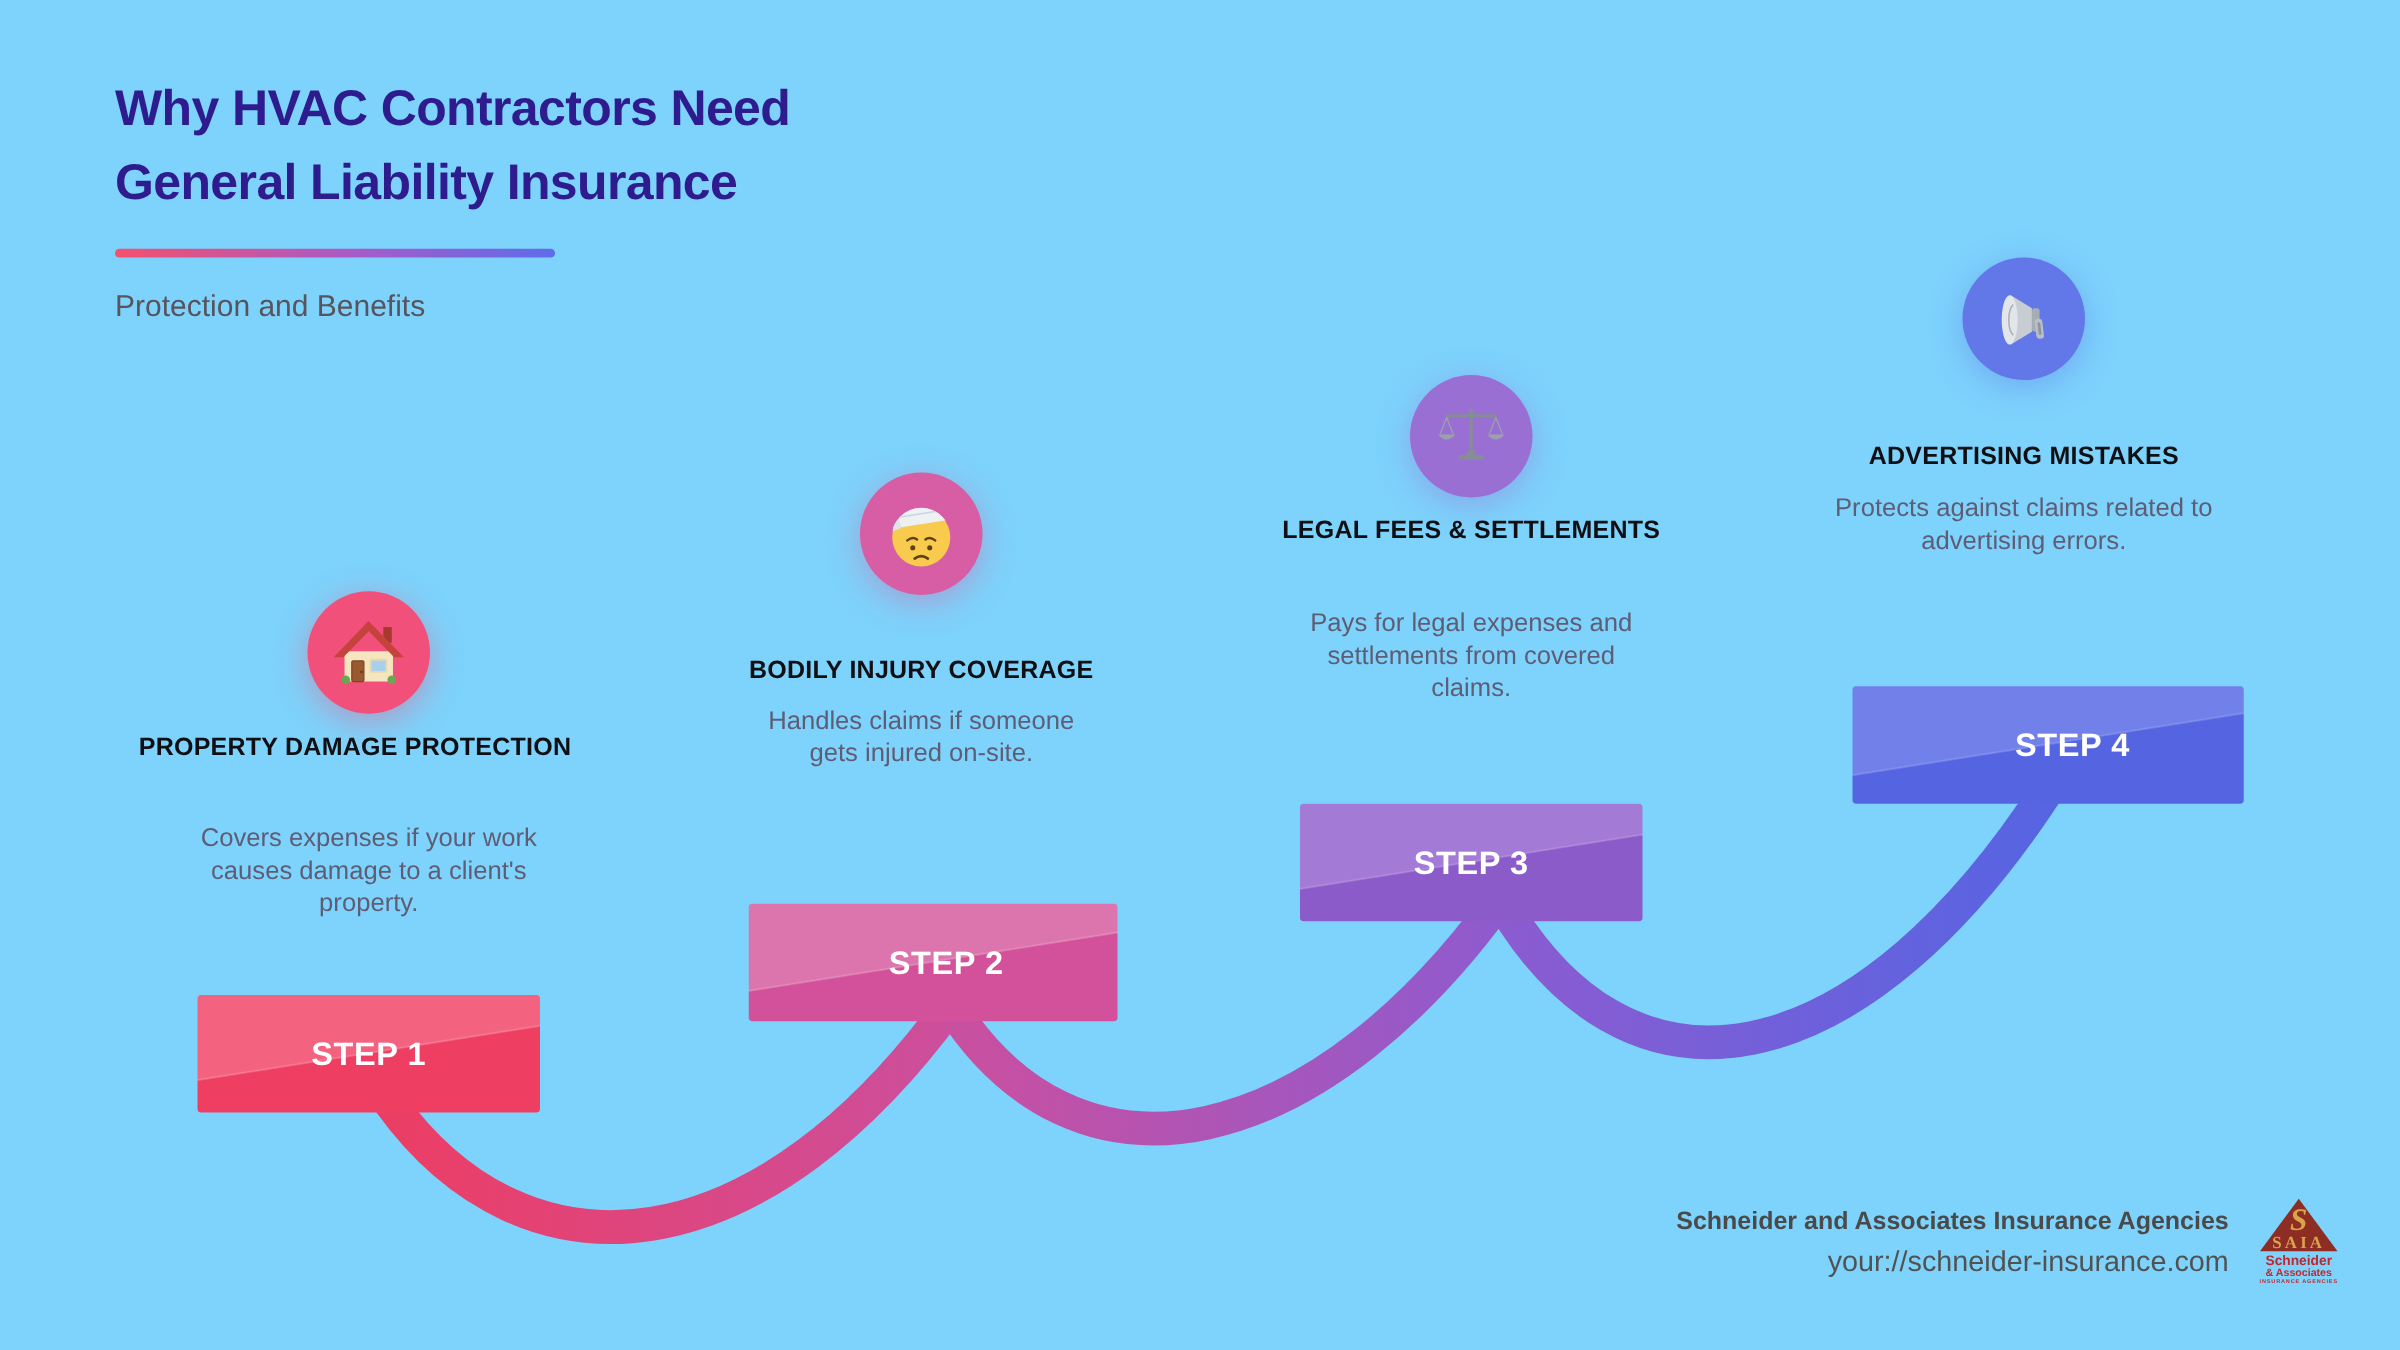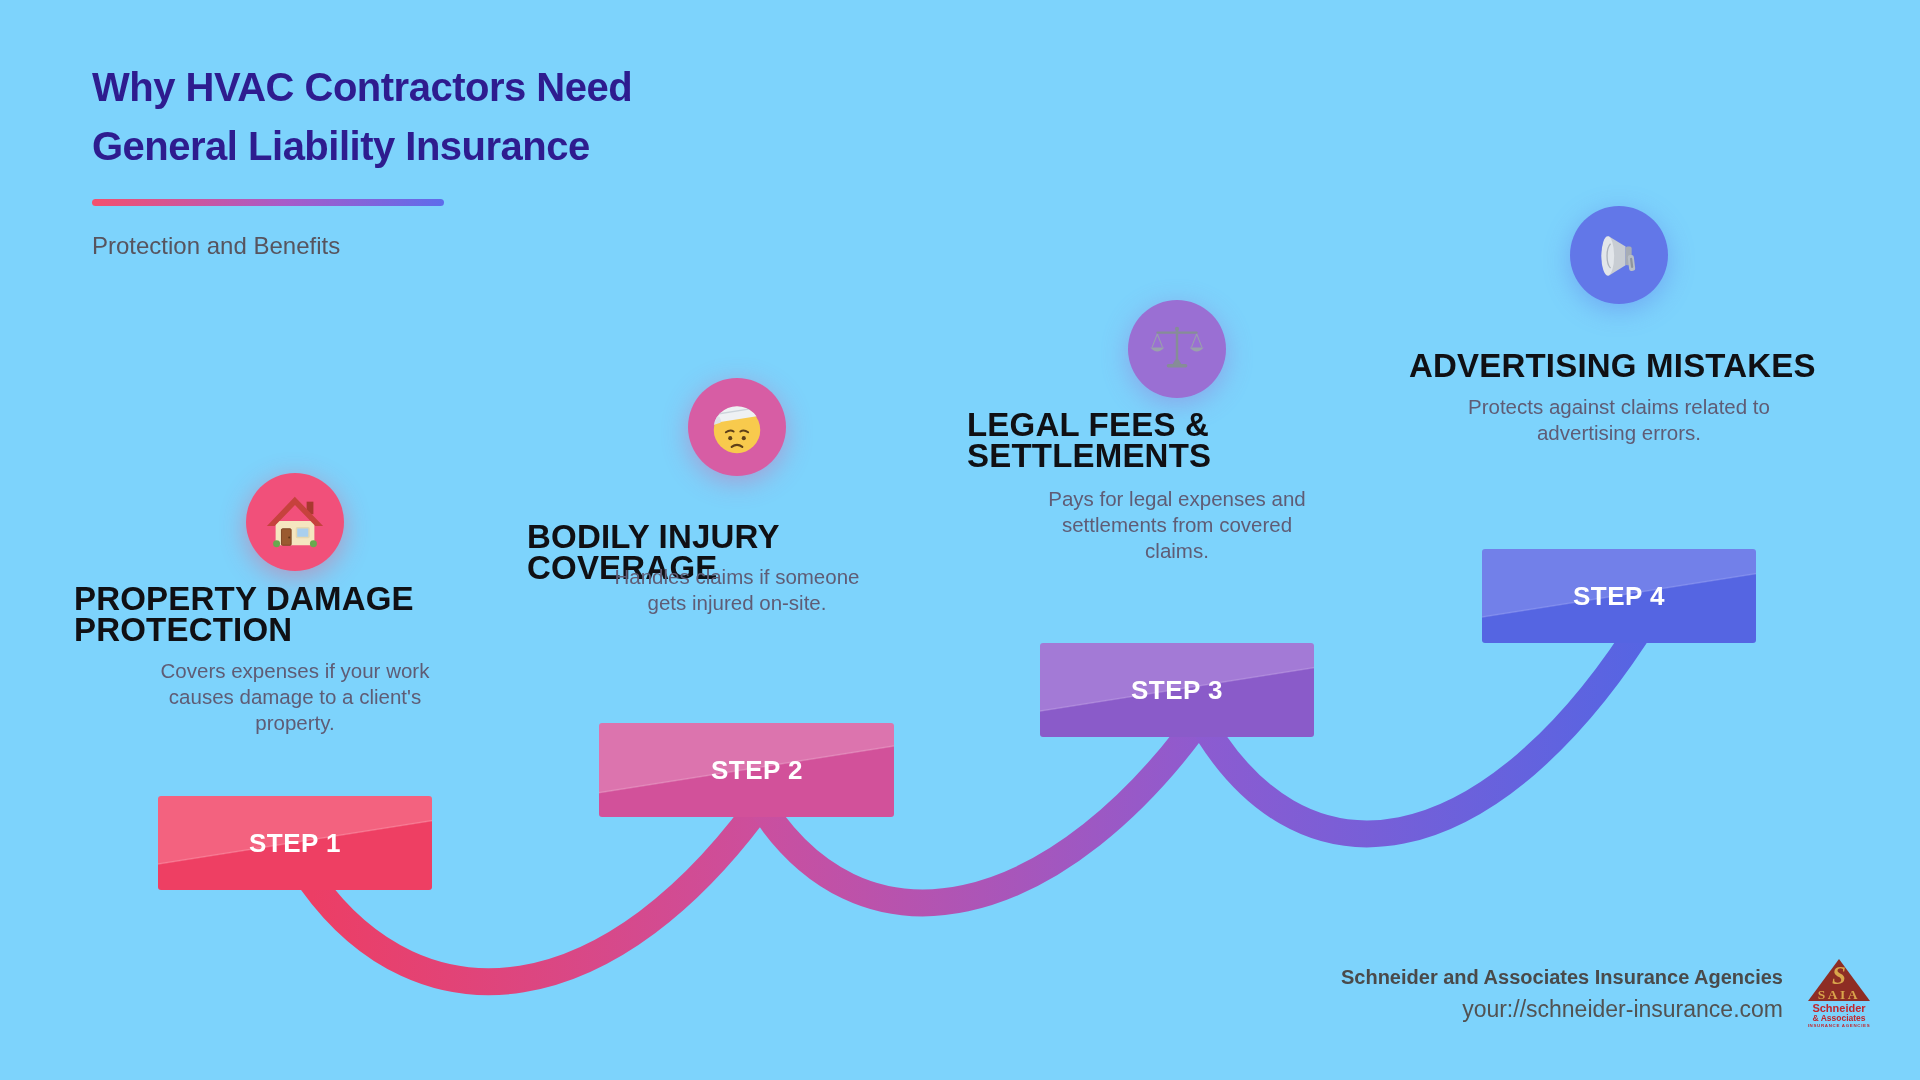--- a/index.html
+++ b/index.html
@@ -11,22 +11,22 @@
               font-weight:bold;color:#2e1c8f;letter-spacing:-0.5px;}
   .title-underline{position:absolute;left:92px;top:199px;width:352px;height:7px;border-radius:4px;
               background:linear-gradient(90deg,#f4506e 0%,#a75bc9 55%,#5e6ceb 100%);}
   .page-subtitle{position:absolute;left:92px;top:232px;font-size:24px;color:#57545e;}
   .circle{position:absolute;width:98px;height:98px;border-radius:50%;
           display:flex;align-items:center;justify-content:center;}
   .c1{background:#f1507a;box-shadow:0 6px 26px rgba(241,80,122,.45);}
   .c2{background:#d75da4;box-shadow:0 6px 26px rgba(215,93,164,.45);}
   .c3{background:#9a6fd3;box-shadow:0 6px 26px rgba(154,111,211,.45);}
   .c4{background:#6277e8;box-shadow:0 6px 26px rgba(98,119,232,.45);}
-  .step-title{position:absolute;width:420px;font-size:33px;font-weight:bold;color:#101014;
-              line-height:31px;letter-spacing:0.2px;}
+  .step-title{position:absolute;width:420px;font-size:20px;font-weight:bold;color:#101014;
+              line-height:31px;letter-spacing:0.2px;text-align:center;}
   .step-desc{position:absolute;width:420px;display:flex;justify-content:center;text-align:center;}
   .step-desc span{display:inline-block;font-size:20.5px;line-height:26px;color:#5f5c75;}
   .w280{max-width:282px;} .w285{max-width:290px;} .w300{max-width:302px;}
 
   
   .banner{position:absolute;width:274px;height:94px;border-radius:3px;z-index:3;
           display:flex;align-items:center;justify-content:center;}
   .banner span{color:#ffffff;font-size:26px;font-weight:bold;letter-spacing:0.5px;}
   .b1{background:linear-gradient(171deg,#f3627f 0%,#f3627f 48.6%,#f77e96 49.4%,#ee3f63 50.4%,#ee3f63 100%);}
   .b2{background:linear-gradient(171deg,#dc74ae 0%,#dc74ae 48.6%,#e38cbc 49.4%,#d2519a 50.4%,#d2519a 100%);padding-left:21px;}
@@ -74,21 +74,21 @@
 
   <div class="banner b1" style="left:158px;top:796px;">
     <span>STEP 1</span>
   </div>
   <div class="banner b2" style="left:599px;top:723px;">
     <span>STEP 2</span>
   </div>
   <div class="banner b3" style="left:1040px;top:643px;">
     <span>STEP 3</span>
   </div>
-  <div class="banner b4" style="left:1482px;top:549px;">
+  <div class="banner b4" style="left:1482px;top:549px;padding-left:39px;">
     <span>STEP 4</span>
   </div>
 
   <div class="circle c1" style="left:246px;top:473px;">
     <svg width="62" height="62" viewBox="0 0 64 64">
       <rect x="44" y="11" width="7" height="13" fill="#a8392f"></rect>
       <rect x="12" y="31" width="40" height="25" rx="1" fill="#f5e6c0"></rect>
       <path d="M31.8 6 L3 36 L11 36 L32 14.5 L53 36 L61 36 Z" fill="#c6423d"></path>
       <rect x="18" y="39" width="10" height="17" rx="1" fill="#9a5a30" stroke="#7c4423" stroke-width="1"></rect>
       <circle cx="26" cy="48" r="1" fill="#5e3418"></circle>

